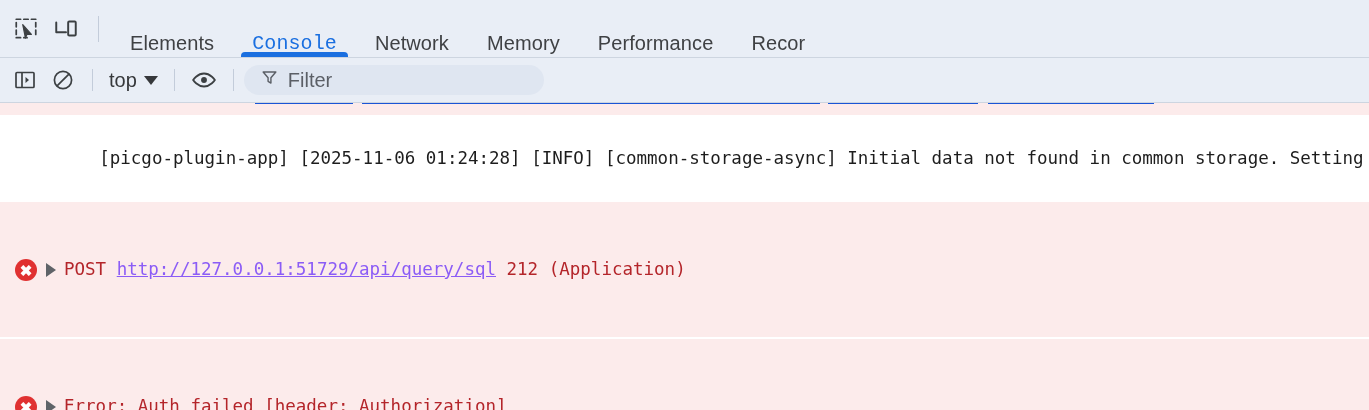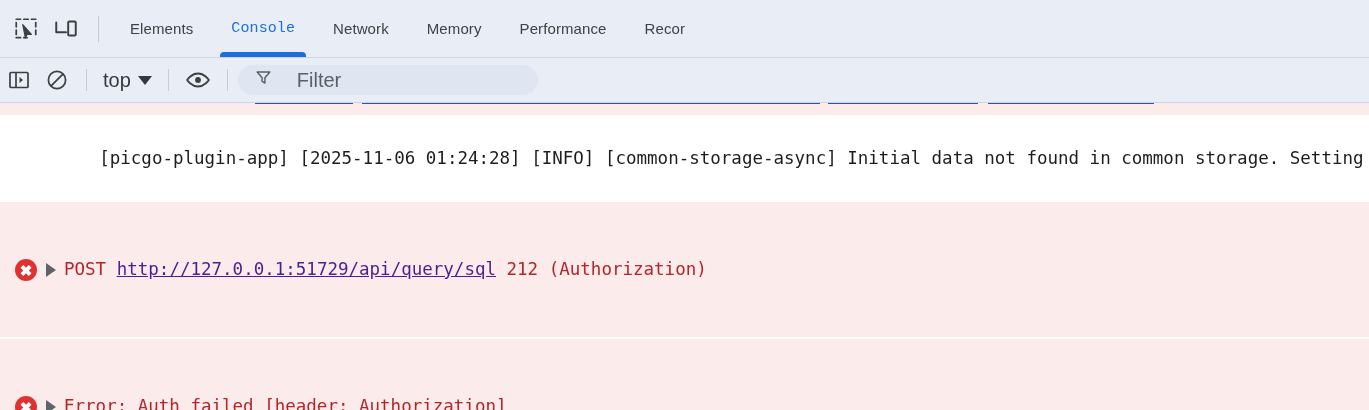--- a/index.html
+++ b/index.html
@@ -31,44 +31,44 @@
     color: #3c4043;
   }
   .tb-sep {
     width: 1px; height: 26px; background: #c3ccda;
     margin: 0 12px; flex: 0 0 auto;
   }
   .tabs { display: flex; align-items: center; height: 100%; }
   .tab {
     position: relative;
     height: 100%;
-    display: flex; align-items: center;
-    padding: 12px 19px;
-    font-size: 15px;
+    display: flex; align-items: flex-end;
+    padding: 2px 19px;
+    font-size: 20px;
     color: #3f4144;
     letter-spacing: 0.1px;
   }
   .tab.active { color: #1a6fe0; font-family: Liberation Mono, monospace; }
   .tab.active::after {
     content: "";
     position: absolute;
     left: 8px; right: 8px; bottom: 0;
     height: 5px;
     background: #1a6fe0;
     border-radius: 4px 4px 0 0;
   }
 
   
   .filterbar {
     height: 45px;
     background: #e9eef6;
     display: flex;
     align-items: center;
     border-bottom: 1px solid #cdd5e0;
-    padding-left: 0;
+    padding-left: 6px;
     overflow: hidden;
   }
   .fb-icon {
     width: 38px; height: 38px;
     display: flex; align-items: center; justify-content: center;
     flex: 0 0 auto; color: #3c4043;
   }
   .fb-sep { width: 1px; height: 22px; background: #c3ccda; margin: 0 10px; flex: 0 0 auto; }
   .ctx-select {
     display: flex; align-items: center; gap: 7px;
@@ -79,21 +79,21 @@
     width: 0; height: 0;
     border-left: 7px solid transparent;
     border-right: 7px solid transparent;
     border-top: 9px solid #36383b;
   }
   .filter-input {
     height: 30px;
     background: #dfe6f1;
     border-radius: 15px;
     display: flex; align-items: center;
-    gap: 24px;
+    gap: 9px;
     padding: 0 16px;
     min-width: 300px;
     flex: 0 0 auto;
     color: #5b5f66;
     font-size: 20px;
   }
 
   
   .console {
     position: relative;
@@ -136,21 +136,21 @@
   .disclosure {
     flex: 0 0 auto;
     width: 0; height: 0;
     border-top: 7px solid transparent;
     border-bottom: 7px solid transparent;
     border-left: 10px solid #5f6368;
     margin: 6px 8px 0 0;
   }
   .err-text { flex: 1 1 auto; white-space: pre-wrap; }
   .lnk {
-    color: #4c1d95;
+    color: #8b5cf6;
   }
   .partial-row {
     height: 12px;
     background: #fcebeb;
     overflow: hidden;
     position: relative;
   }
   .partial-row .strip {
     position: absolute;
     top: -6px;
@@ -258,21 +258,21 @@
     </div>
 
     <div class="msg msg-plain">
       <span>[picgo-plugin-app] [2025-11-06 01:24:28] [INFO] [common-storage-async] Initial data not found in common storage. Setting initia</span>
     </div>
 
     <div class="msg msg-error">
       <div class="err-head">
         <span class="err-icon">✖</span>
         <span class="disclosure"></span>
-        <span class="err-text"><span>POST</span> <a class="lnk" href="#">http://127.0.0.1:51729/api/query/sql</a> <span>212</span> <span>(Authorization)</span></span>
+        <span class="err-text"><span>POST</span> <a class="lnk" href="#">http://127.0.0.1:51729/api/query/sql</a> <span>212</span> <span>(Application)</span></span>
       </div>
     </div>
 
     <div class="msg msg-error">
       <div class="err-head">
         <span class="err-icon">✖</span>
         <span class="disclosure"></span>
         <span class="err-text">Error: Auth failed [header: Authorization]</span>
       </div>
       

